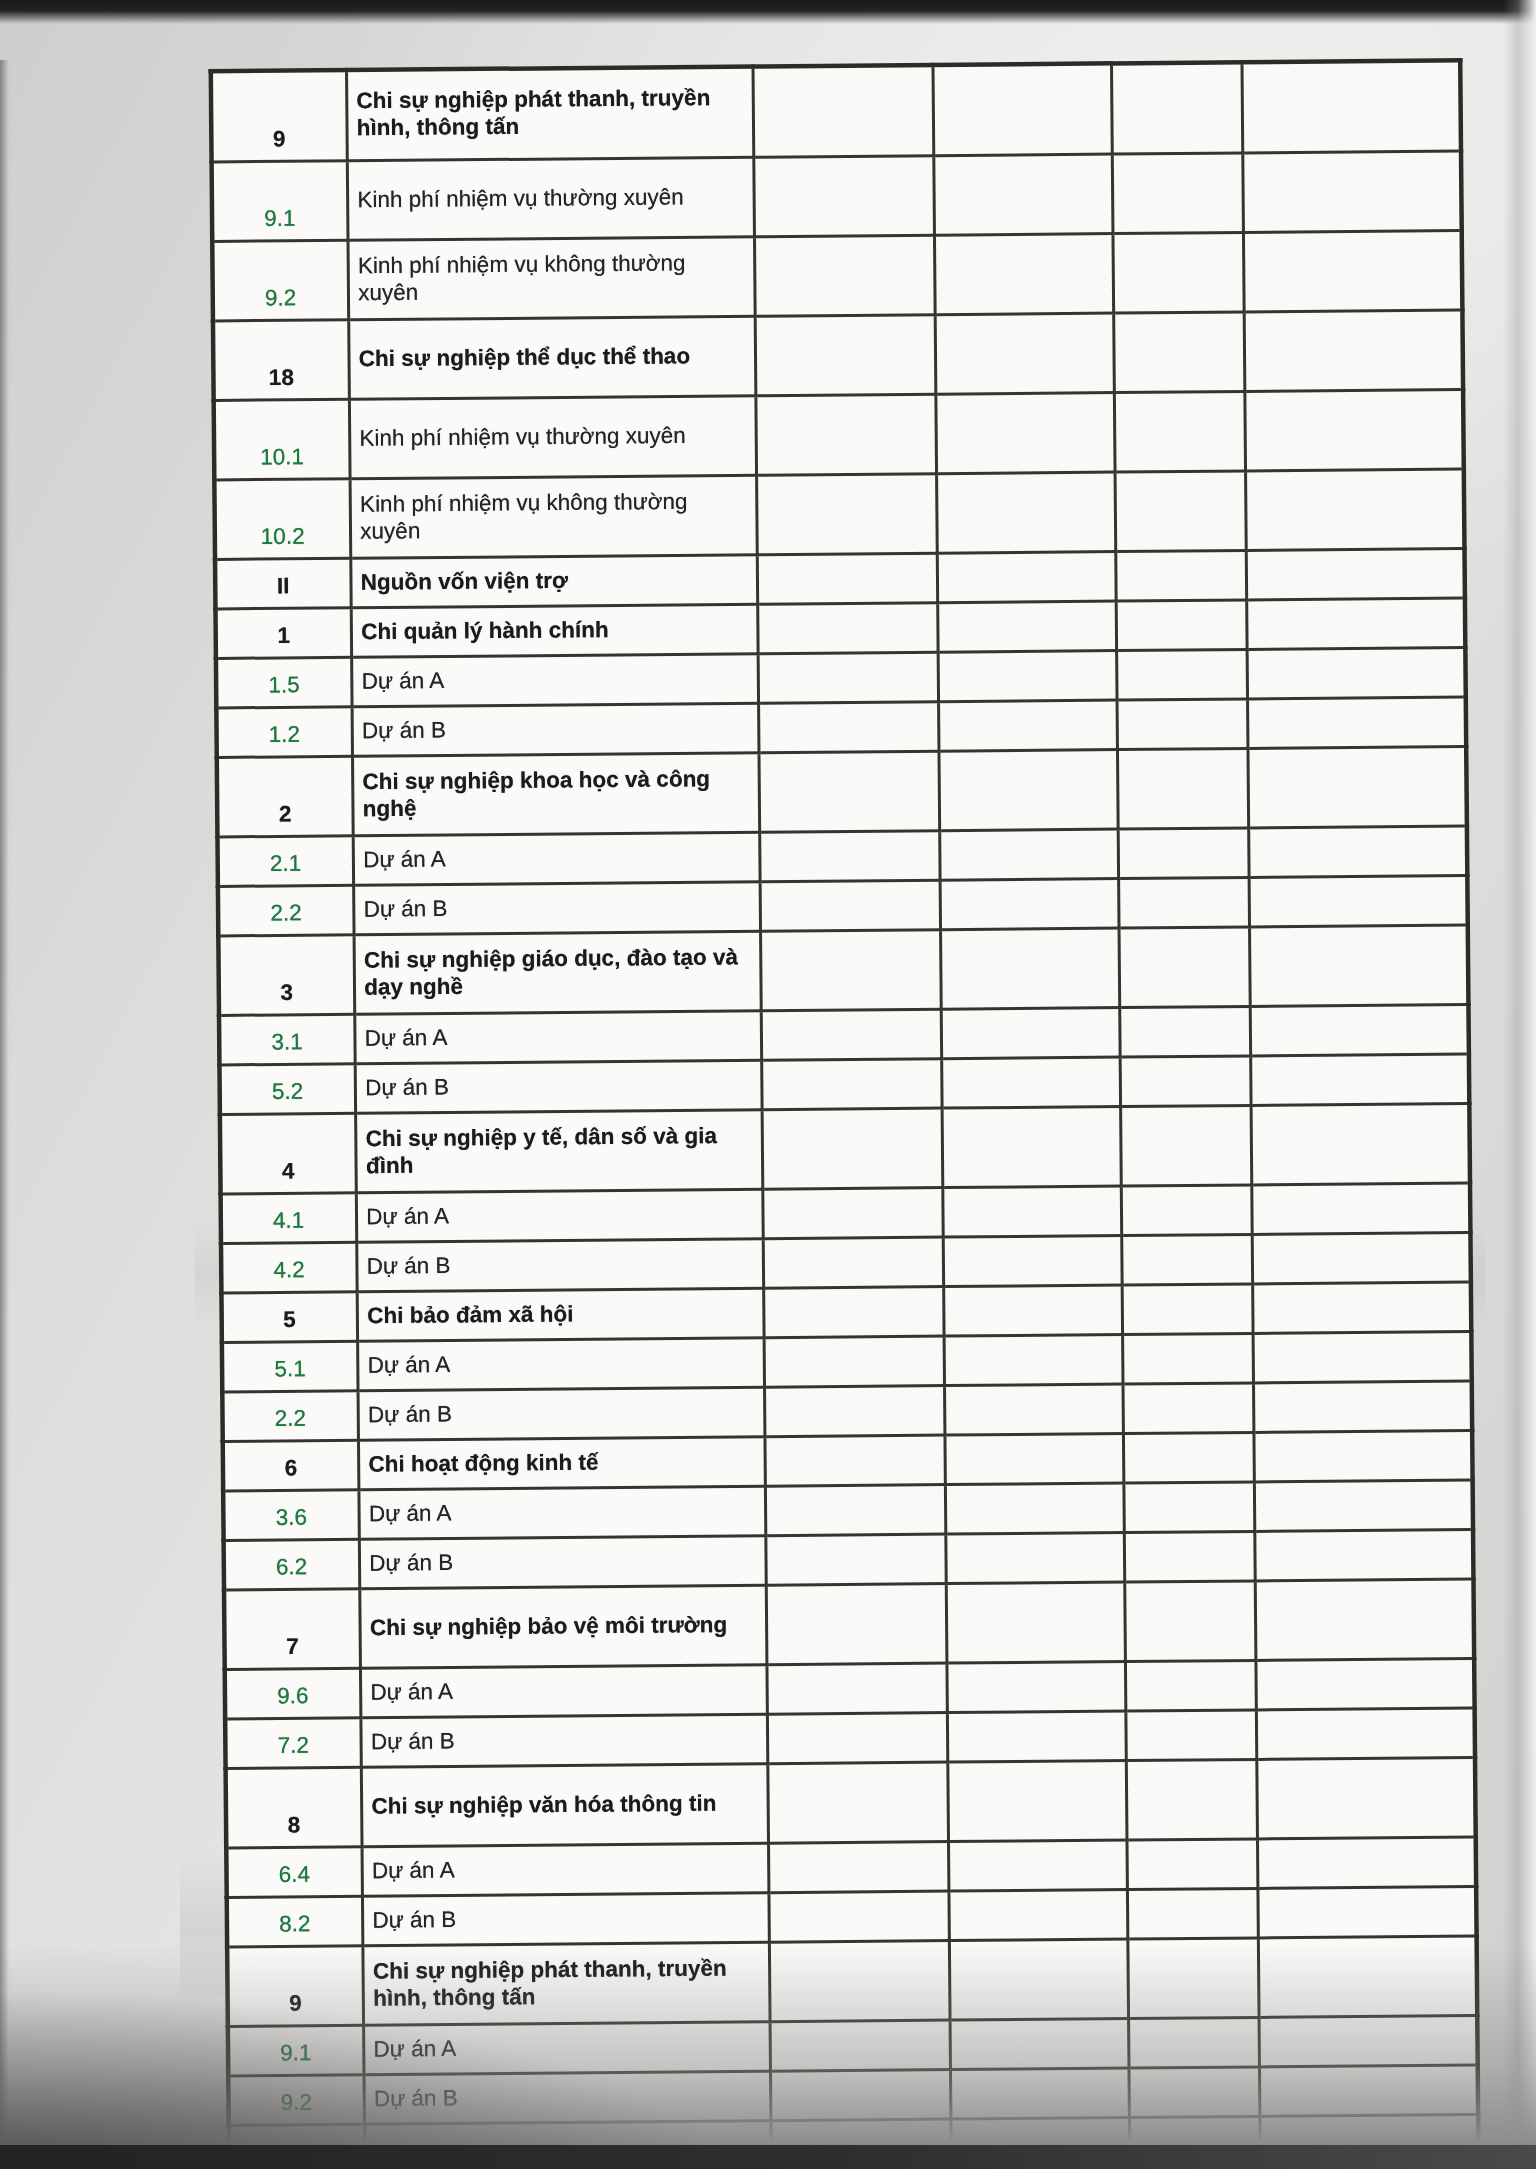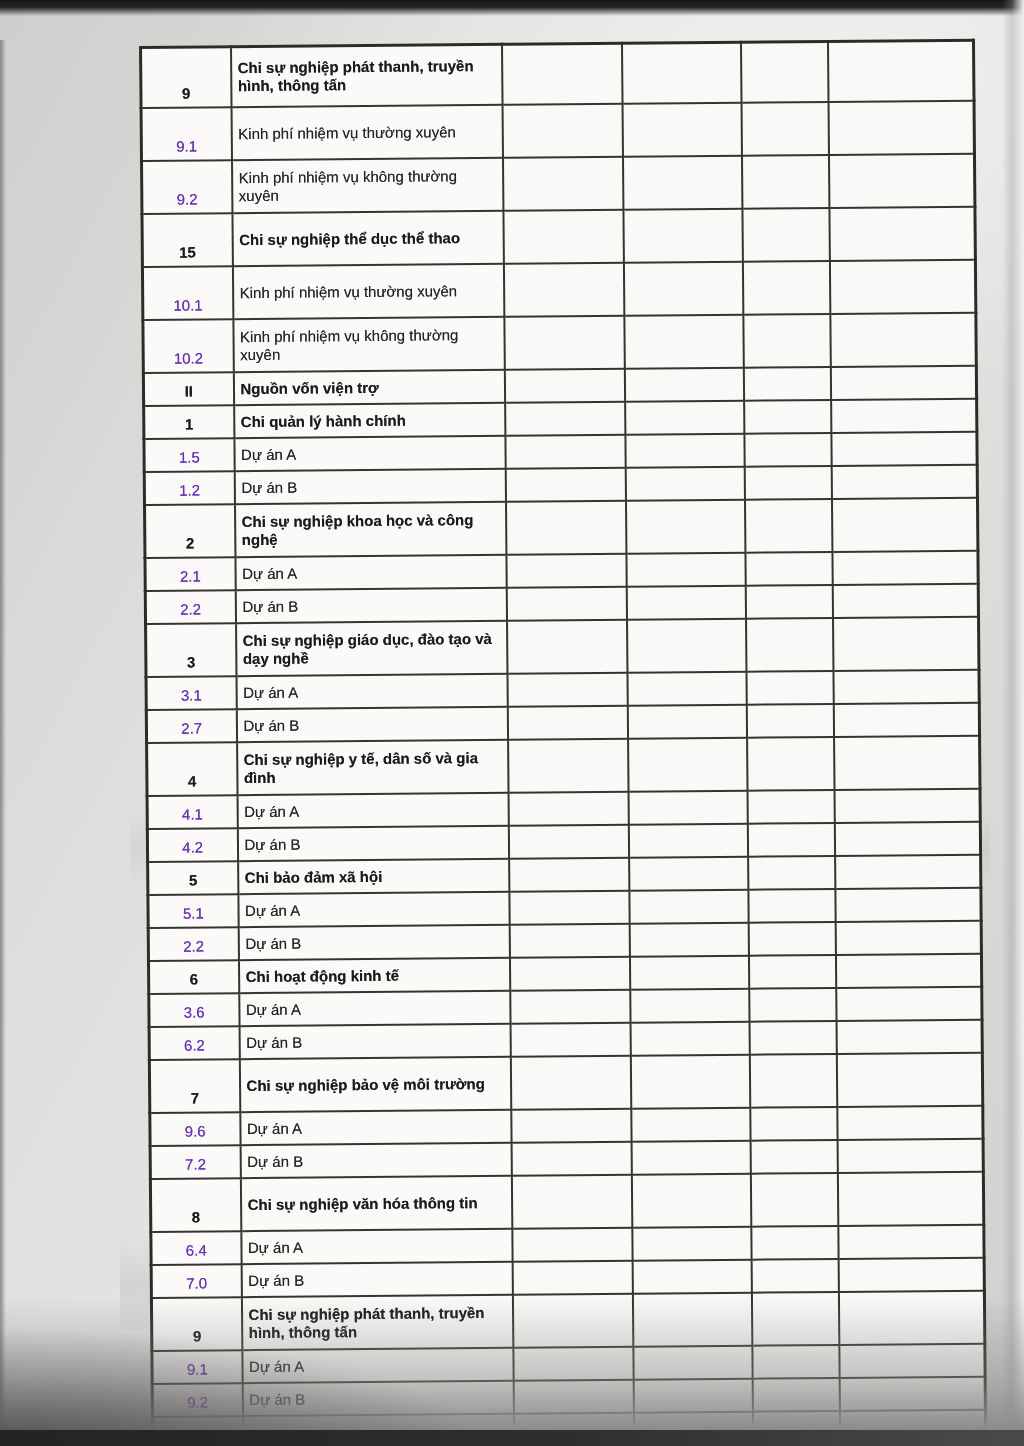--- a/index.html
+++ b/index.html
@@ -53,21 +53,21 @@
   col.c1{width:90px;}  col.c2{width:271px;}
   col.c3{width:120px;} col.c4{width:119px;}
   col.c5{width:87px;}  col.c6{width:146px;}
 
   tr.short td{height:25px;}
   tr.tall td{height:45px;}
   tr.first-row td{height:52px;}
 
   td.c-code{
     text-align:center;vertical-align:bottom;
-    padding-bottom:4px;color:#6d28d9;
+    padding-bottom:4px;color:#15803d;
     text-shadow:0 0 0.5px rgba(40,40,38,0.7);
   }
   td.c-label{
     text-align:left;vertical-align:middle;
     color:#242422;
     text-shadow:0 0 0.5px rgba(40,40,38,0.7);
   }
   tr.category td.c-code, tr.category td.c-label{font-weight:bold;color:#1b1b19;}
   td.c-data{background:#faf9f7;}
 </style>
@@ -108,21 +108,21 @@
         </tr>
         <tr class="tall">
     <td class="c-code">9.2</td>
     <td class="c-label">Kinh phí nhiệm vụ không thường xuyên</td>
   <td class="c-data"></td>
           <td class="c-data"></td>
           <td class="c-data"></td>
           <td class="c-data"></td>
         </tr>
         <tr class="tall category">
-    <td class="c-code">15</td>
+    <td class="c-code">18</td>
     <td class="c-label">Chi sự nghiệp thể dục thể thao</td>
   <td class="c-data"></td>
           <td class="c-data"></td>
           <td class="c-data"></td>
           <td class="c-data"></td>
         </tr>
         <tr class="tall">
     <td class="c-code">10.1</td>
     <td class="c-label">Kinh phí nhiệm vụ thường xuyên</td>
   <td class="c-data"></td>
@@ -204,21 +204,21 @@
         </tr>
         <tr class="short">
     <td class="c-code">3.1</td>
     <td class="c-label">Dự án A</td>
   <td class="c-data"></td>
           <td class="c-data"></td>
           <td class="c-data"></td>
           <td class="c-data"></td>
         </tr>
         <tr class="short">
-    <td class="c-code">2.7</td>
+    <td class="c-code">5.2</td>
     <td class="c-label">Dự án B</td>
   <td class="c-data"></td>
           <td class="c-data"></td>
           <td class="c-data"></td>
           <td class="c-data"></td>
         </tr>
         <tr class="tall category">
     <td class="c-code">4</td>
     <td class="c-label">Chi sự nghiệp y tế, dân số và gia đình</td>
   <td class="c-data"></td>
@@ -324,21 +324,21 @@
         </tr>
         <tr class="short">
     <td class="c-code">6.4</td>
     <td class="c-label">Dự án A</td>
   <td class="c-data"></td>
           <td class="c-data"></td>
           <td class="c-data"></td>
           <td class="c-data"></td>
         </tr>
         <tr class="short">
-    <td class="c-code">7.0</td>
+    <td class="c-code">8.2</td>
     <td class="c-label">Dự án B</td>
   <td class="c-data"></td>
           <td class="c-data"></td>
           <td class="c-data"></td>
           <td class="c-data"></td>
         </tr>
         <tr class="tall category">
     <td class="c-code">9</td>
     <td class="c-label">Chi sự nghiệp phát thanh, truyền hình, thông tấn</td>
   <td class="c-data"></td>

